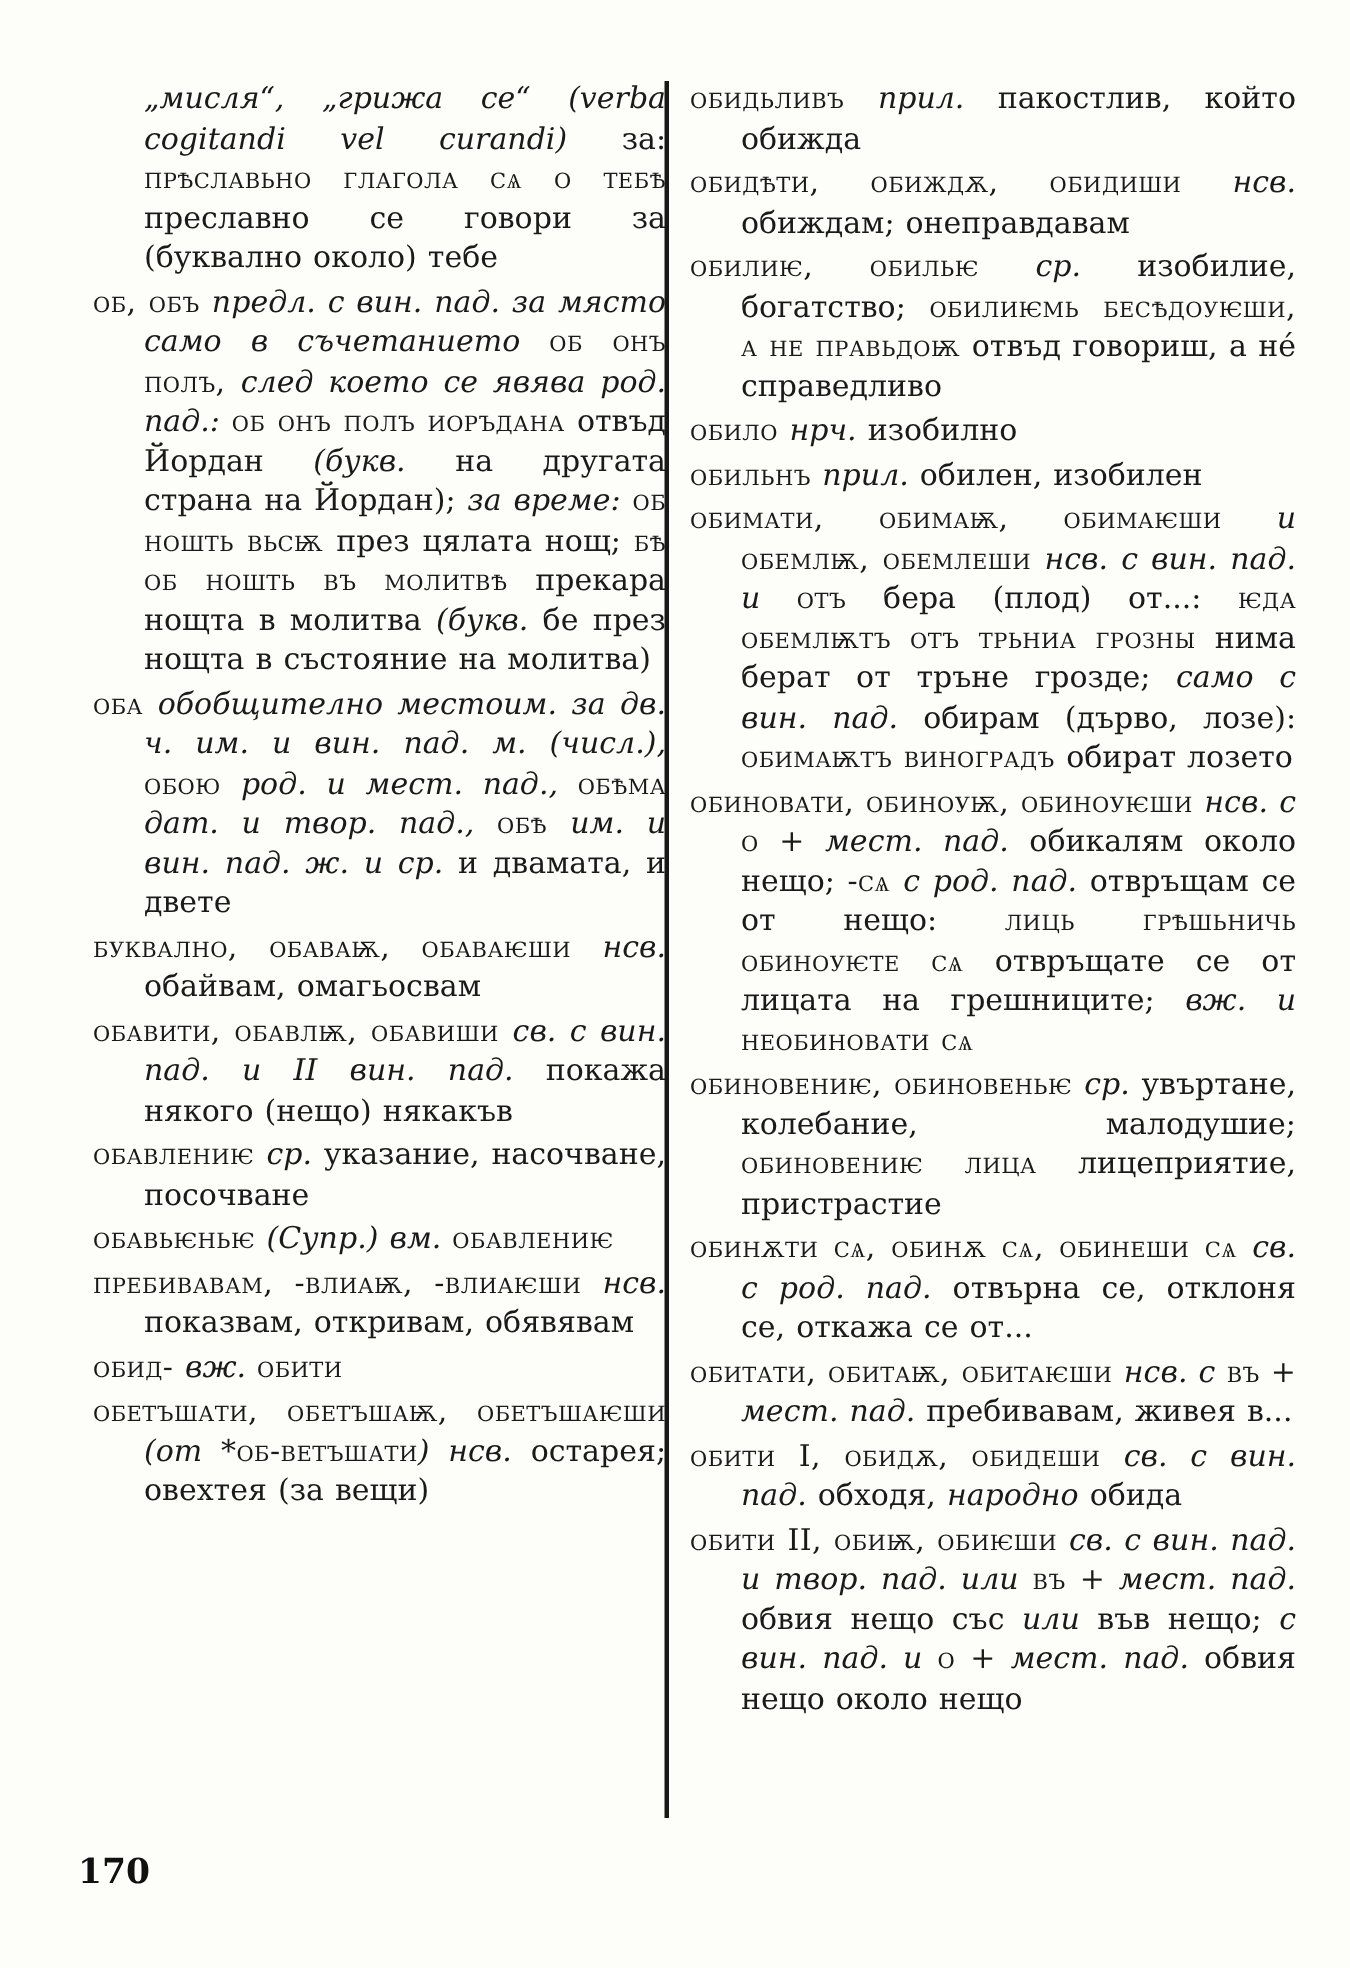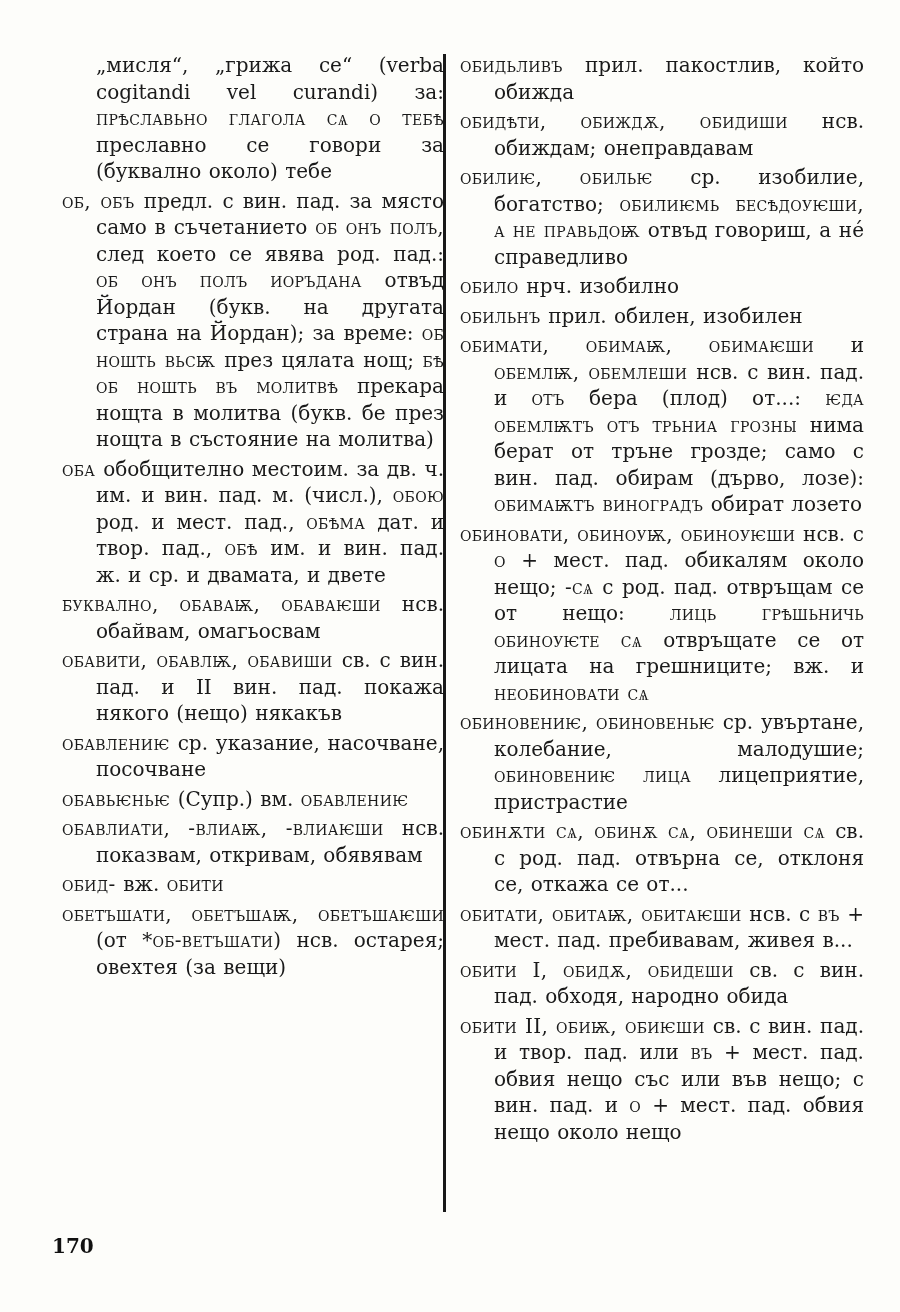--- a/index.html
+++ b/index.html
@@ -30,50 +30,50 @@
     margin:0 0 3px 0;
   }
   .entry.cont{
     text-indent:0;
   }
   .s-h{
     font-weight:normal;
     font-variant:small-caps;
     letter-spacing:.3px;
   }
-  .s-i{}
+  .s-i{font-style:italic;}
   .s-n{}
   .divider{
     position:absolute;
     left:443px;top:54px;
     width:3px;height:1158px;
     background:#181818;
   }
   .pagenum{
     position:absolute;
     left:52px;top:1234px;
-    font-size:20px;
+    font-size:23px;
     font-weight:bold;
     font-family:"DejaVu Serif",serif;
     color:#111;
   }
 </style>
 </head>
 <body>
 
 <div class="page">
   <div class="col col-left" id="col-left">
       <div class="entry cont"><span class="s-i">„мисля“, „грижа се“ </span><span class="s-i">(verba cogitandi vel curandi) </span><span class="s-n">за: </span><span class="s-h">прѣславьно глагола сѧ о тебѣ </span><span class="s-n">преславно се говори за (буквално около) тебе</span></div>
       <div class="entry"><span class="s-h">об, объ </span><span class="s-i">предл. с вин. пад. за място само в съчетанието </span><span class="s-h">об онъ полъ, </span><span class="s-i">след което се явява род. пад.: </span><span class="s-h">об онъ полъ иоръдана </span><span class="s-n">отвъд Йордан </span><span class="s-i">(букв. </span><span class="s-n">на другата страна на Йордан); </span><span class="s-i">за време: </span><span class="s-h">об ношть вьсѭ </span><span class="s-n">през цялата нощ; </span><span class="s-h">бѣ об ношть въ молитвѣ </span><span class="s-n">прекара нощта в молитва </span><span class="s-i">(букв. </span><span class="s-n">бе през нощта в състояние на молитва)</span></div>
       <div class="entry"><span class="s-h">оба </span><span class="s-i">обобщително местоим. за дв. ч. им. и вин. пад. м. (числ.), </span><span class="s-h">обою </span><span class="s-i">род. и мест. пад., </span><span class="s-h">обѣма </span><span class="s-i">дат. и твор. пад., </span><span class="s-h">обѣ </span><span class="s-i">им. и вин. пад. ж. и ср. </span><span class="s-n">и двамата, и двете</span></div>
       <div class="entry"><span class="s-h">буквално, обаваѭ, обаваѥши </span><span class="s-i">нсв. </span><span class="s-n">обайвам, омагьосвам</span></div>
       <div class="entry"><span class="s-h">обавити, обавлѭ, обавиши </span><span class="s-i">св. с вин. пад. и II вин. пад. </span><span class="s-n">покажа някого (нещо) някакъв</span></div>
       <div class="entry"><span class="s-h">обавлениѥ </span><span class="s-i">ср. </span><span class="s-n">указание, насочване, посочване</span></div>
       <div class="entry"><span class="s-h">обавьѥньѥ </span><span class="s-i">(Супр.) вм. </span><span class="s-h">обавлениѥ</span></div>
-      <div class="entry"><span class="s-h">обавлиати, -влиаѭ, -влиаѥши </span><span class="s-i">нсв. </span><span class="s-n">показвам, откривам, обявявам</span></div>
+      <div class="entry"><span class="s-h">пребивавам, -влиаѭ, -влиаѥши </span><span class="s-i">нсв. </span><span class="s-n">показвам, откривам, обявявам</span></div>
       <div class="entry"><span class="s-h">обид- </span><span class="s-i">вж. </span><span class="s-h">обити</span></div>
       <div class="entry"><span class="s-h">обетъшати, обетъшаѭ, обетъшаѥши </span><span class="s-i">(от </span><span class="s-h">*об-ветъшати</span><span class="s-i">) нсв. </span><span class="s-n">остарея; овехтея (за вещи)</span></div>
     </div>
   <div class="divider"></div>
   <div class="col col-right" id="col-right">
       <div class="entry"><span class="s-h">обидьливъ </span><span class="s-i">прил. </span><span class="s-n">пакостлив, който обижда</span></div>
       <div class="entry"><span class="s-h">обидѣти, обиждѫ, обидиши </span><span class="s-i">нсв. </span><span class="s-n">обиждам; онеправдавам</span></div>
       <div class="entry"><span class="s-h">обилиѥ, обильѥ </span><span class="s-i">ср. </span><span class="s-n">изобилие, богатство; </span><span class="s-h">обилиѥмь бесѣдоуѥши, а не правьдоѭ </span><span class="s-n">отвъд говориш, а не́ справедливо</span></div>
       <div class="entry"><span class="s-h">обило </span><span class="s-i">нрч. </span><span class="s-n">изобилно</span></div>
       <div class="entry"><span class="s-h">обильнъ </span><span class="s-i">прил. </span><span class="s-n">обилен, изобилен</span></div>

